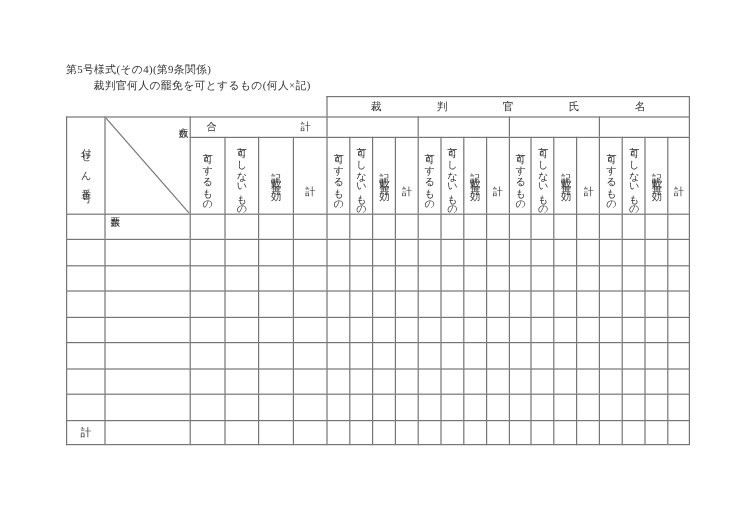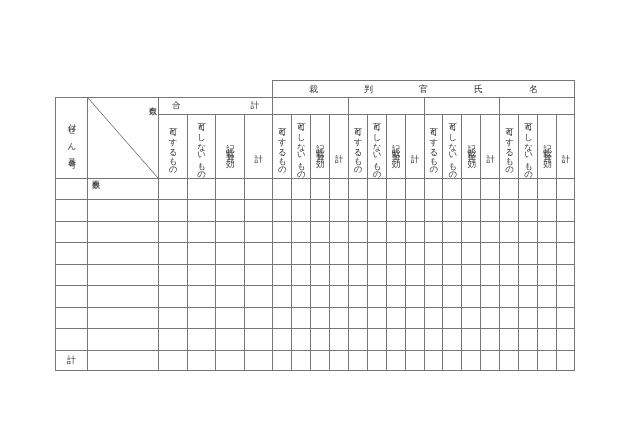--- a/index.html
+++ b/index.html
@@ -42,20 +42,22 @@
 
   .total-label { font-size:9px; }
 
   .note { position:absolute; left:55px; top:376px; width:540px; font-size:8px; letter-spacing:.2px; white-space:nowrap; }
 </style>
 </head>
 <body>
 
 <div class="page">
 
+  <div class="title-line1">第5号様式(その4)(第9条関係)</div>
+  <div class="title-line2">裁判官何人の罷免を可とするもの(何人×記)</div>
 
   <div class="grid" id="grid">
 
     <div class="cell bt bl br judges-box" style="grid-column:7 / 23; grid-row:1">
         <span>裁</span>
         <span>判</span>
         <span>官</span>
         <span>氏</span>
         <span>名</span>
       </div>

